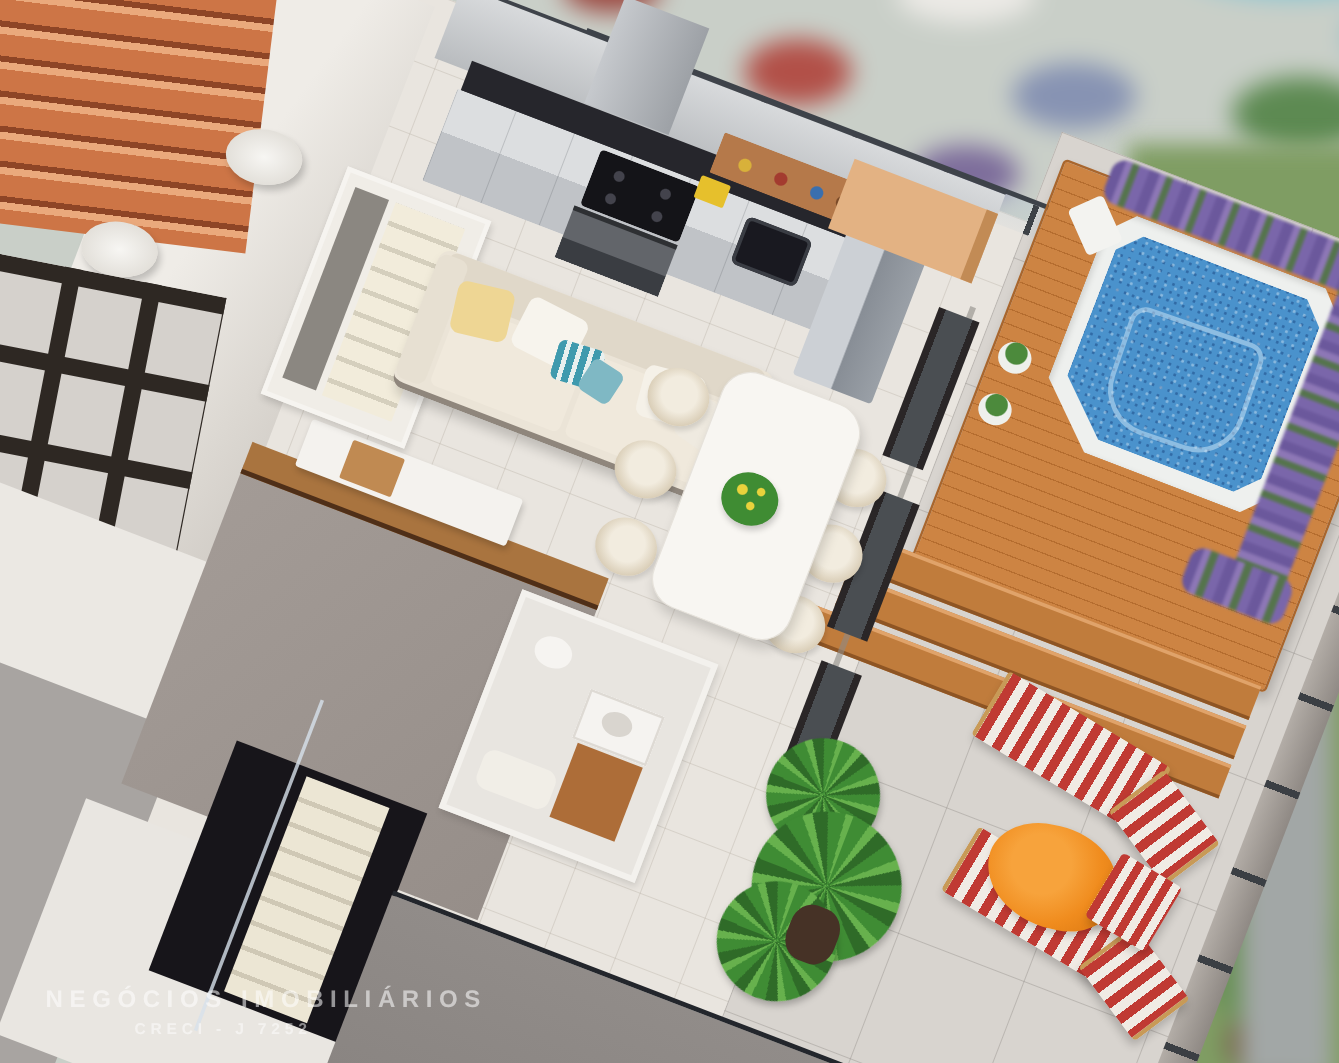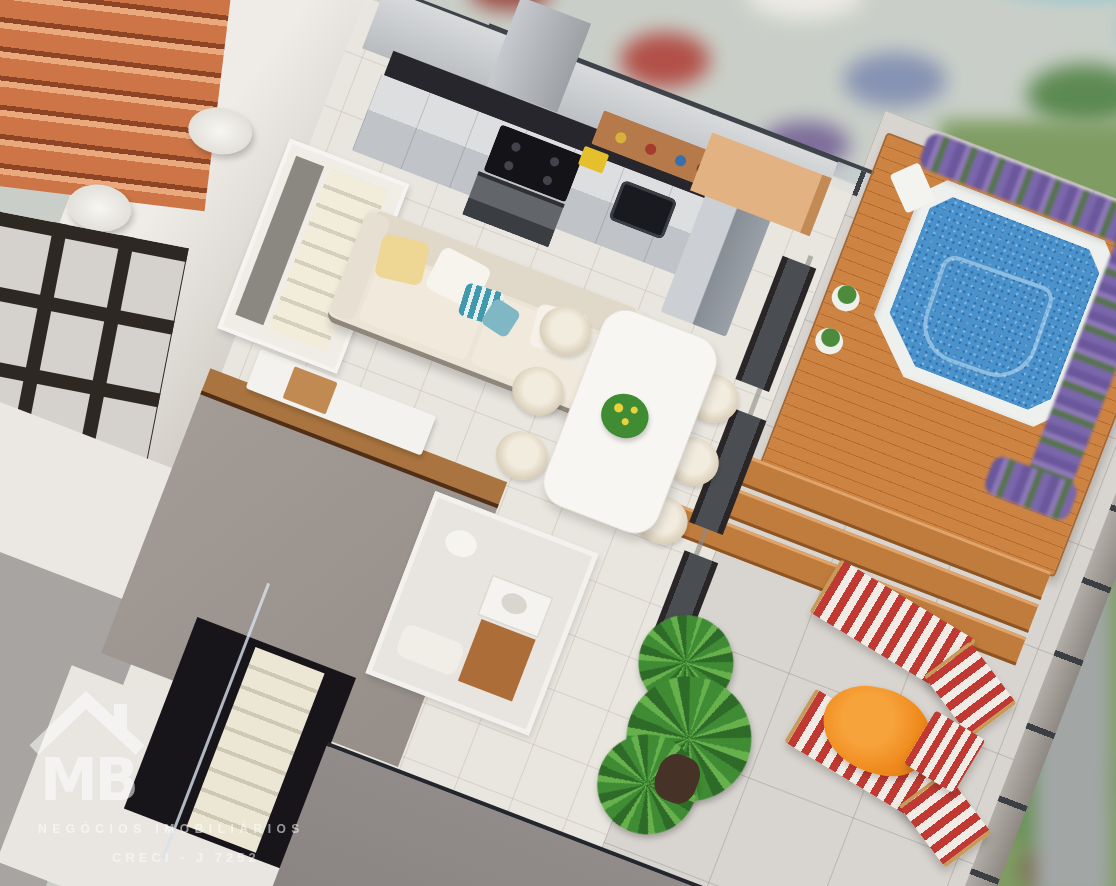--- a/index.html
+++ b/index.html
@@ -238,24 +238,17 @@
          background:radial-gradient(circle at 40% 40%,#f7a33c 0 30%,#f08c1e 60%,#d9750f 100%);
          border-radius:45% 55% 40% 60%;box-shadow:2px 3px 6px rgba(0,0,0,.2);"></div>
     <div class="a" style="left:1352px;top:512px;width:58px;height:62px;transform:rotate(10deg);border-radius:4px;
          background:repeating-linear-gradient(90deg,#c03a33 0 7px,#f0ebe4 7px 14px);
          box-shadow:3px 4px 8px rgba(0,0,0,.2);"></div>
   </div>
 
   <div class="a" style="left:328px;top:742px;width:950px;height:320px;transform:rotate(21deg);transform-origin:0 0;
        border-top:4px solid #23262c;background:linear-gradient(#918c89,#827d7a);"></div>
 
-  <div class="a wm" style="left:28px;top:688px;width:120px;height:122px;">
-    <svg width="120" height="122">
-      <polyline points="6,62 58,12 112,62" stroke="#ffffff" stroke-width="13" fill="none"></polyline>
-      <rect x="86" y="16" width="13" height="30" fill="#ffffff"></rect>
-      <text x="12" y="112" font-size="58" font-weight="bold" fill="#ffffff" font-family="DejaVu Sans, sans-serif" letter-spacing="-3">MB</text>
-    </svg>
-  </div>
-  <div class="a wm" style="left:38px;top:822px;font-size:12px;font-weight:700;letter-spacing:5.5px;">NEGÓCIOS IMOBILIÁRIOS</div>
+  <div class="a wm" style="left:38px;top:822px;font-size:20px;font-weight:700;letter-spacing:5.5px;">NEGÓCIOS IMOBILIÁRIOS</div>
   <div class="a wm" style="left:112px;top:850px;font-size:13px;font-weight:700;letter-spacing:4px;opacity:.5;">CRECI - J 7252</div>
 
 
 </div>
 
 </body></html>

